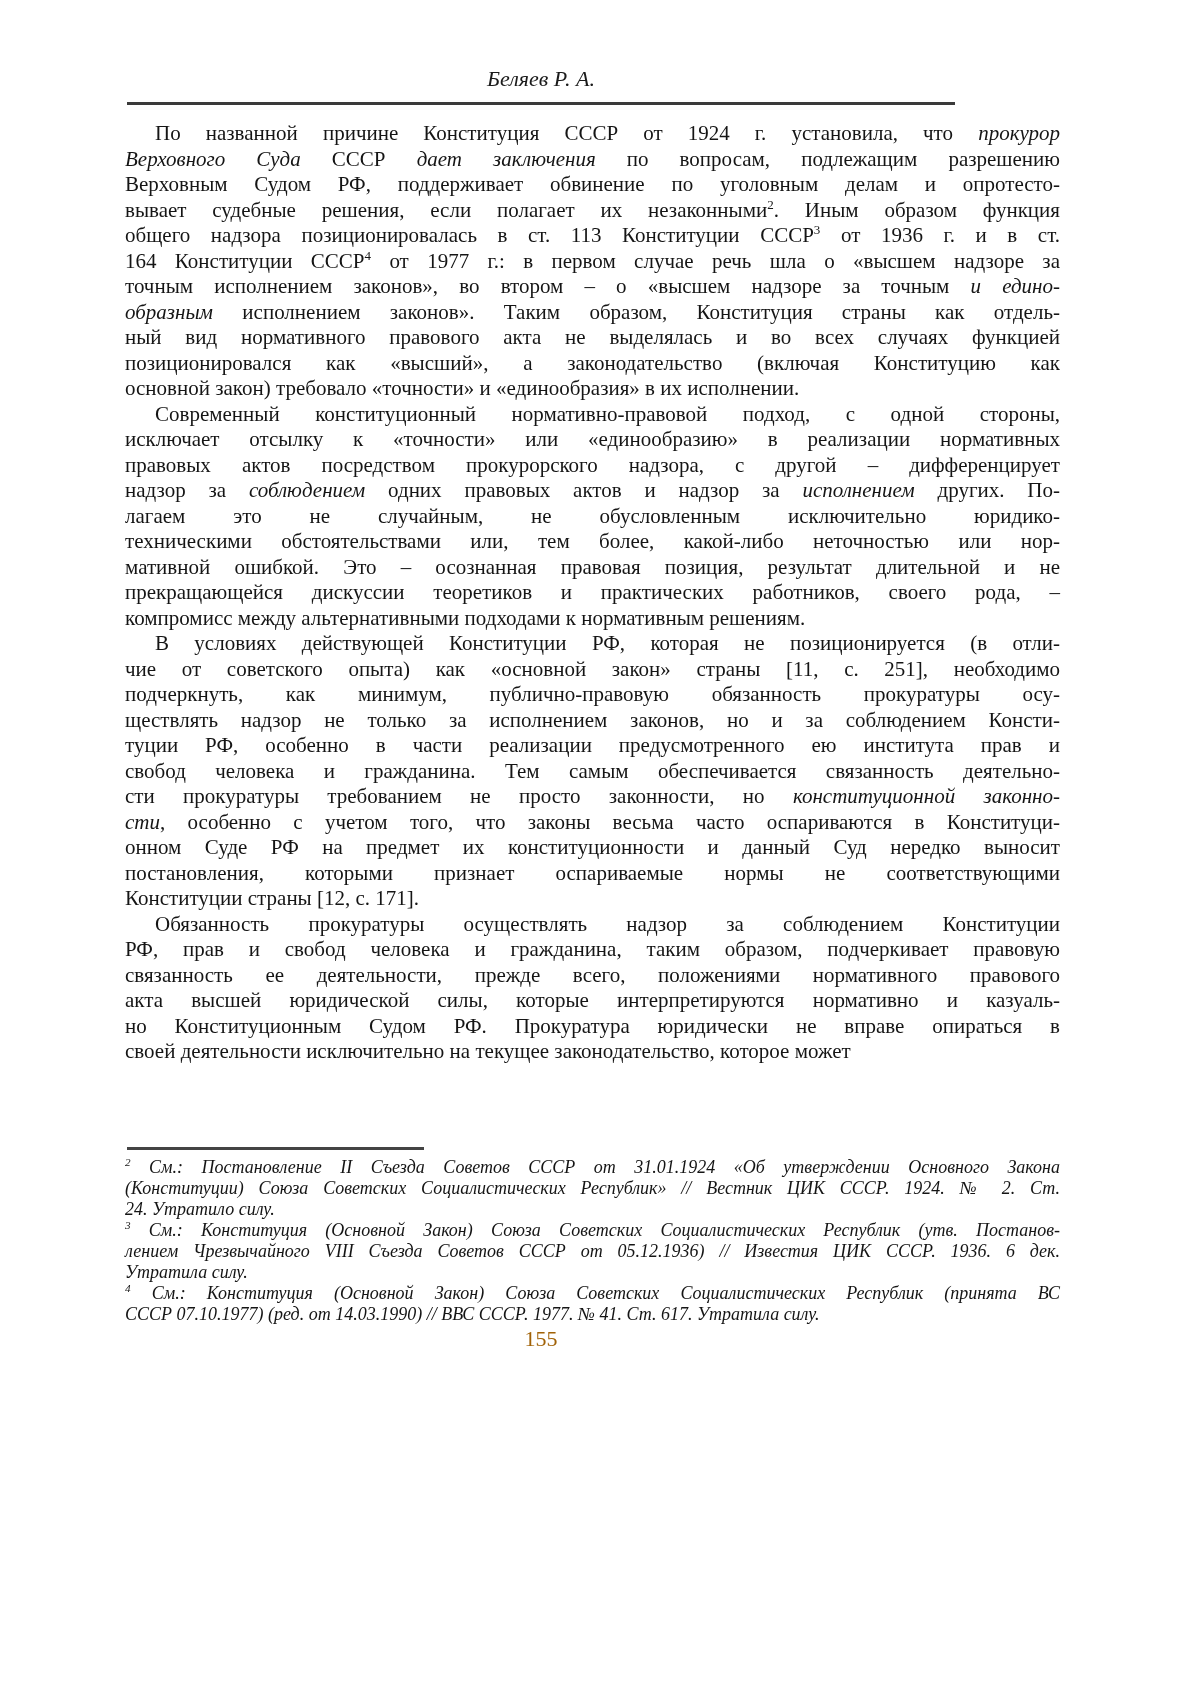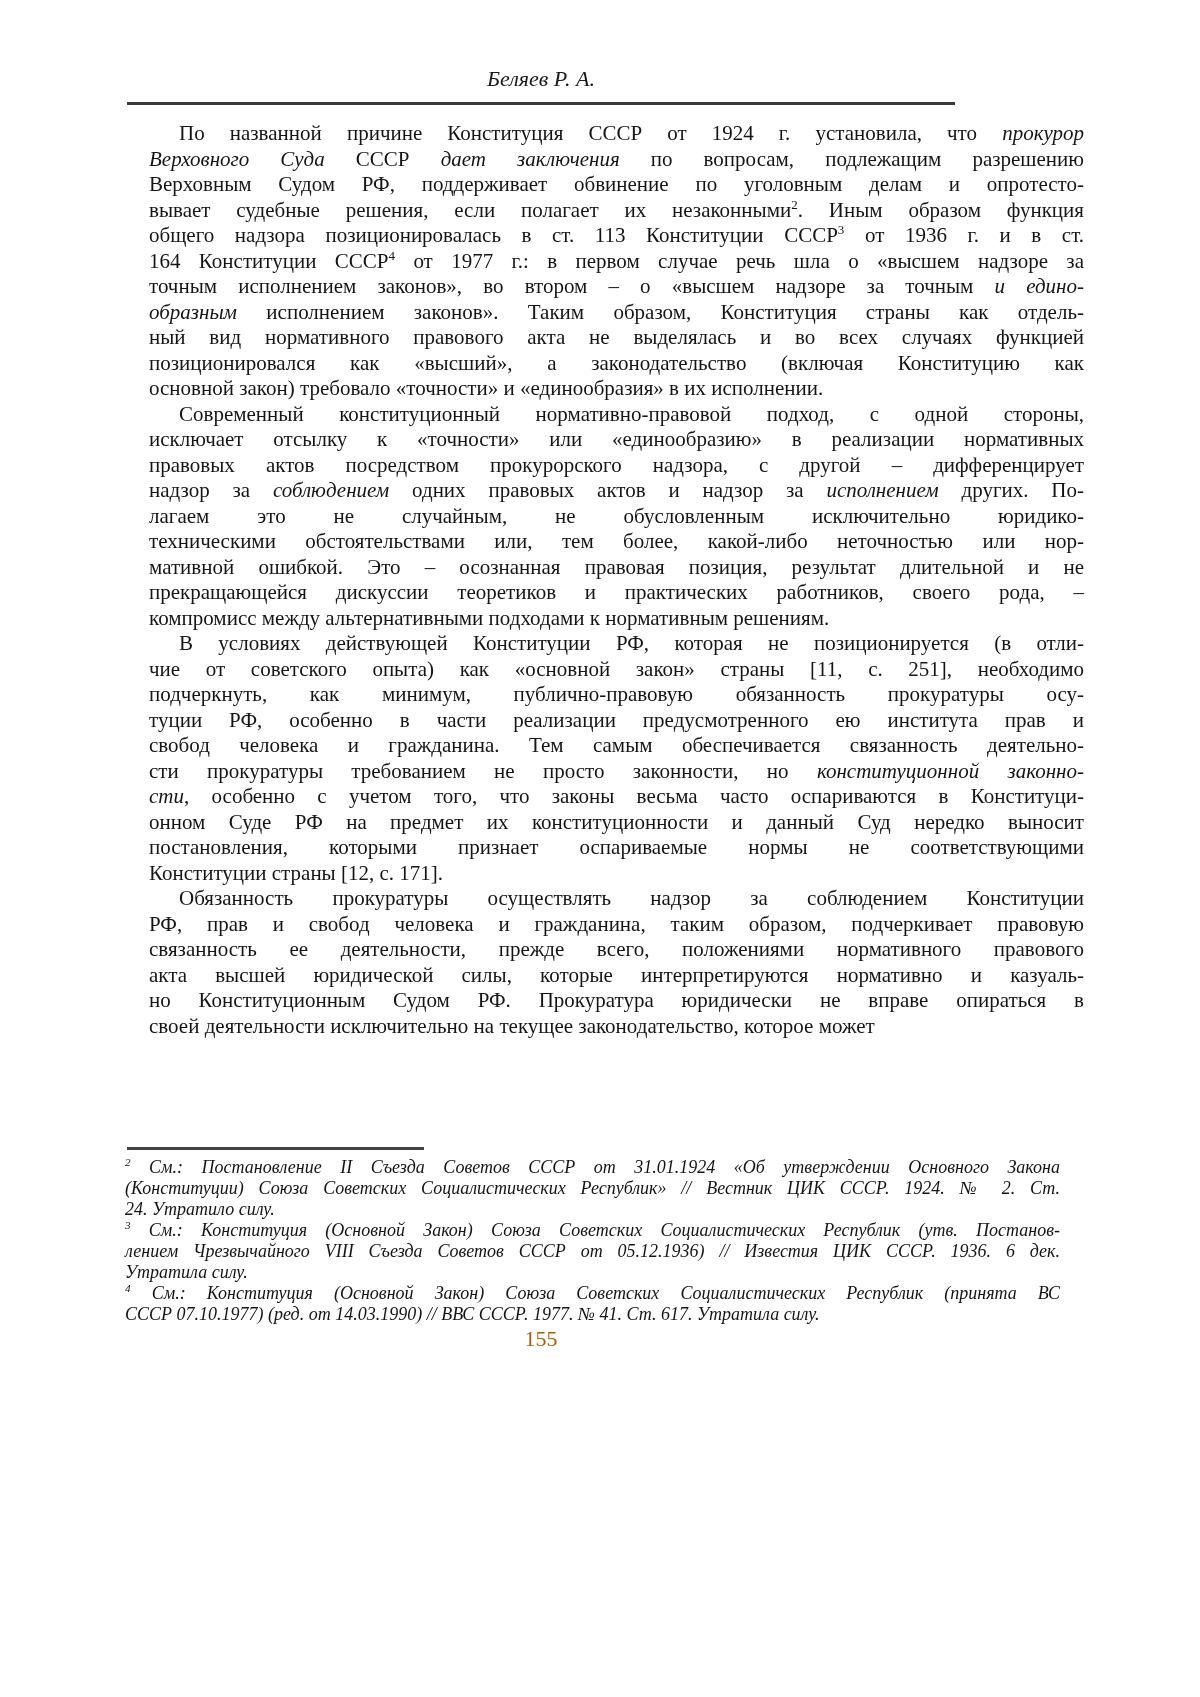--- a/index.html
+++ b/index.html
@@ -35,21 +35,20 @@
     height: 3px;
     background: #3a3a3a;
   }
   .body-text {
     position: absolute;
     top: 121px;
     left: 125px;
     width: 935px;
     font-size: 21px;
     line-height: 25.5px;
-    margin-left: 24px;
   }
   .line {
     text-align: justify;
     text-align-last: justify;
   }
   .line.first {
     text-indent: 30px;
   }
   .line.last {
     text-align-last: left;
@@ -117,20 +116,21 @@
         <div class="line"><span>лагаем это не случайным, не обусловленным исключительно юридико-</span></div>
         <div class="line"><span>техническими обстоятельствами или, тем более, какой-либо неточностью или нор-</span></div>
         <div class="line"><span>мативной ошибкой. Это – осознанная правовая позиция, результат длительной и не</span></div>
         <div class="line"><span>прекращающейся дискуссии теоретиков и практических работников, своего рода, –</span></div>
         <div class="line last"><span>компромисс между альтернативными подходами к нормативным решениям.</span></div>
       </div>
       <div>
         <div class="line first"><span>В условиях действующей Конституции РФ, которая не позиционируется (в отли-</span></div>
         <div class="line"><span>чие от советского опыта) как «основной закон» страны [11, с. 251], необходимо</span></div>
         <div class="line"><span>подчеркнуть, как минимум, публично-правовую обязанность прокуратуры осу-</span></div>
+        <div class="line"><span>ществлять надзор не только за исполнением законов, но и за соблюдением Консти-</span></div>
         <div class="line"><span>туции РФ, особенно в части реализации предусмотренного ею института прав и</span></div>
         <div class="line"><span>свобод человека и гражданина. Тем самым обеспечивается связанность деятельно-</span></div>
         <div class="line"><span>сти прокуратуры требованием не просто законности, но </span><span class="it ">конституционной законно-</span></div>
         <div class="line"><span class="it ">сти</span><span>, особенно с учетом того, что законы весьма часто оспариваются в Конституци-</span></div>
         <div class="line"><span>онном Суде РФ на предмет их конституционности и данный Суд нередко выносит</span></div>
         <div class="line"><span>постановления, которыми признает оспариваемые нормы не соответствующими</span></div>
         <div class="line last"><span>Конституции страны [12, с. 171].</span></div>
       </div>
       <div>
         <div class="line first"><span>Обязанность прокуратуры осуществлять надзор за соблюдением Конституции</span></div>

